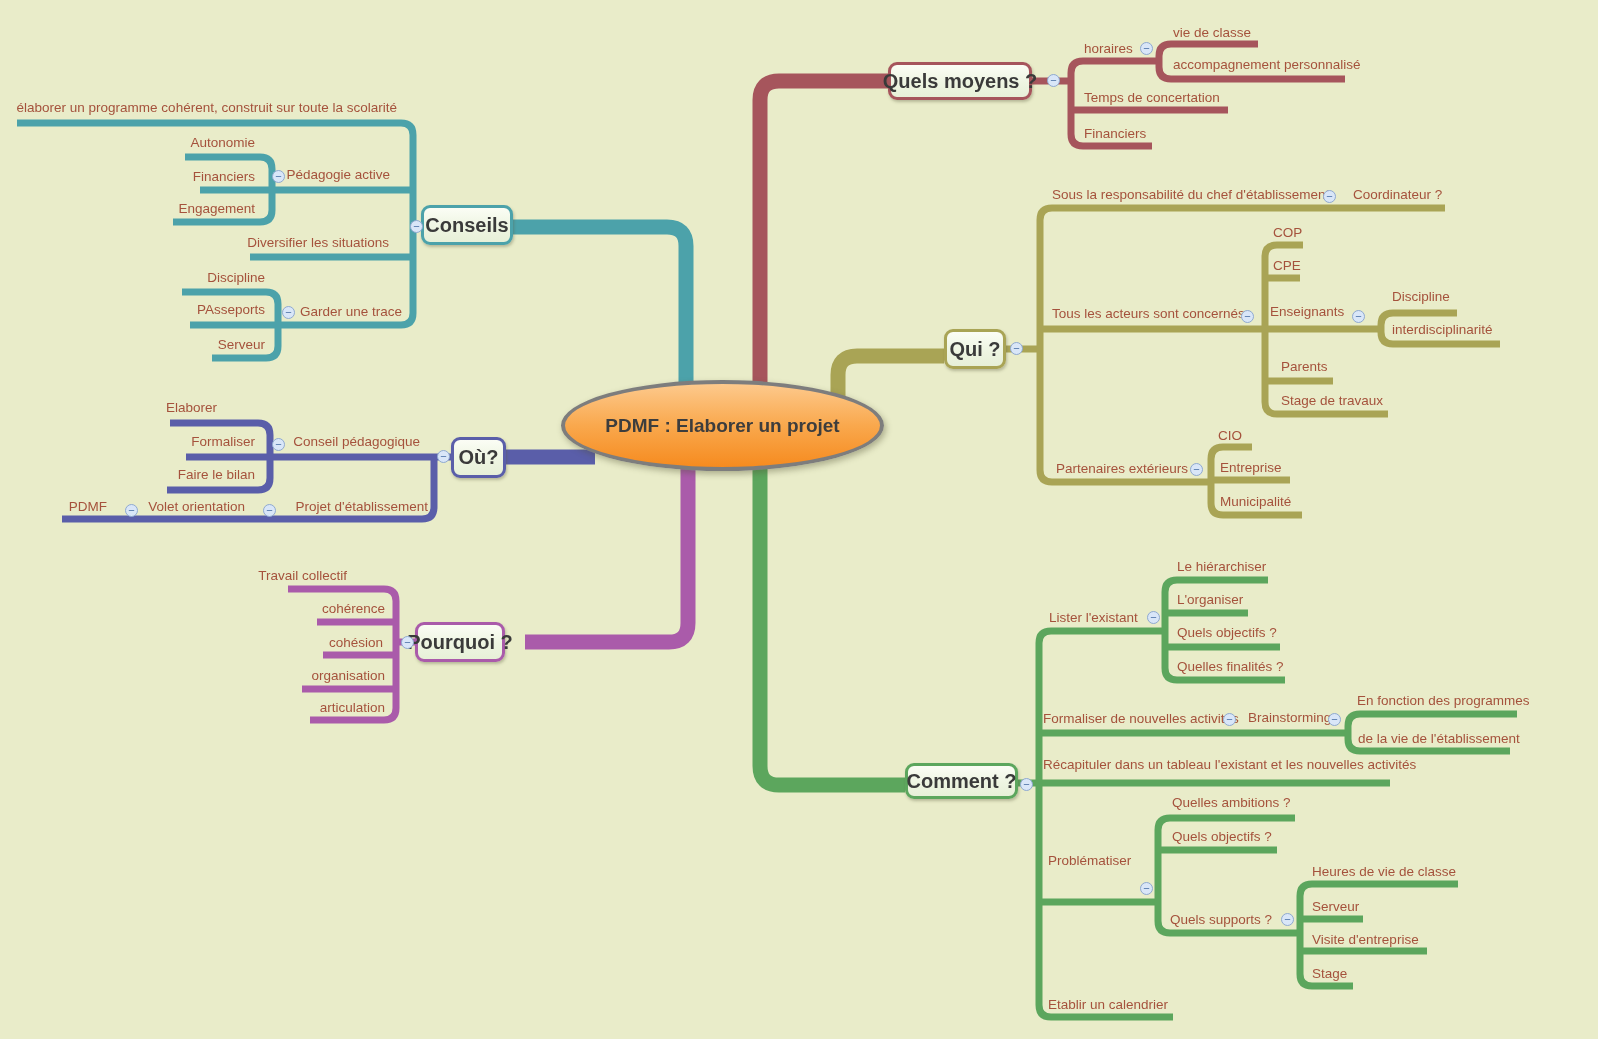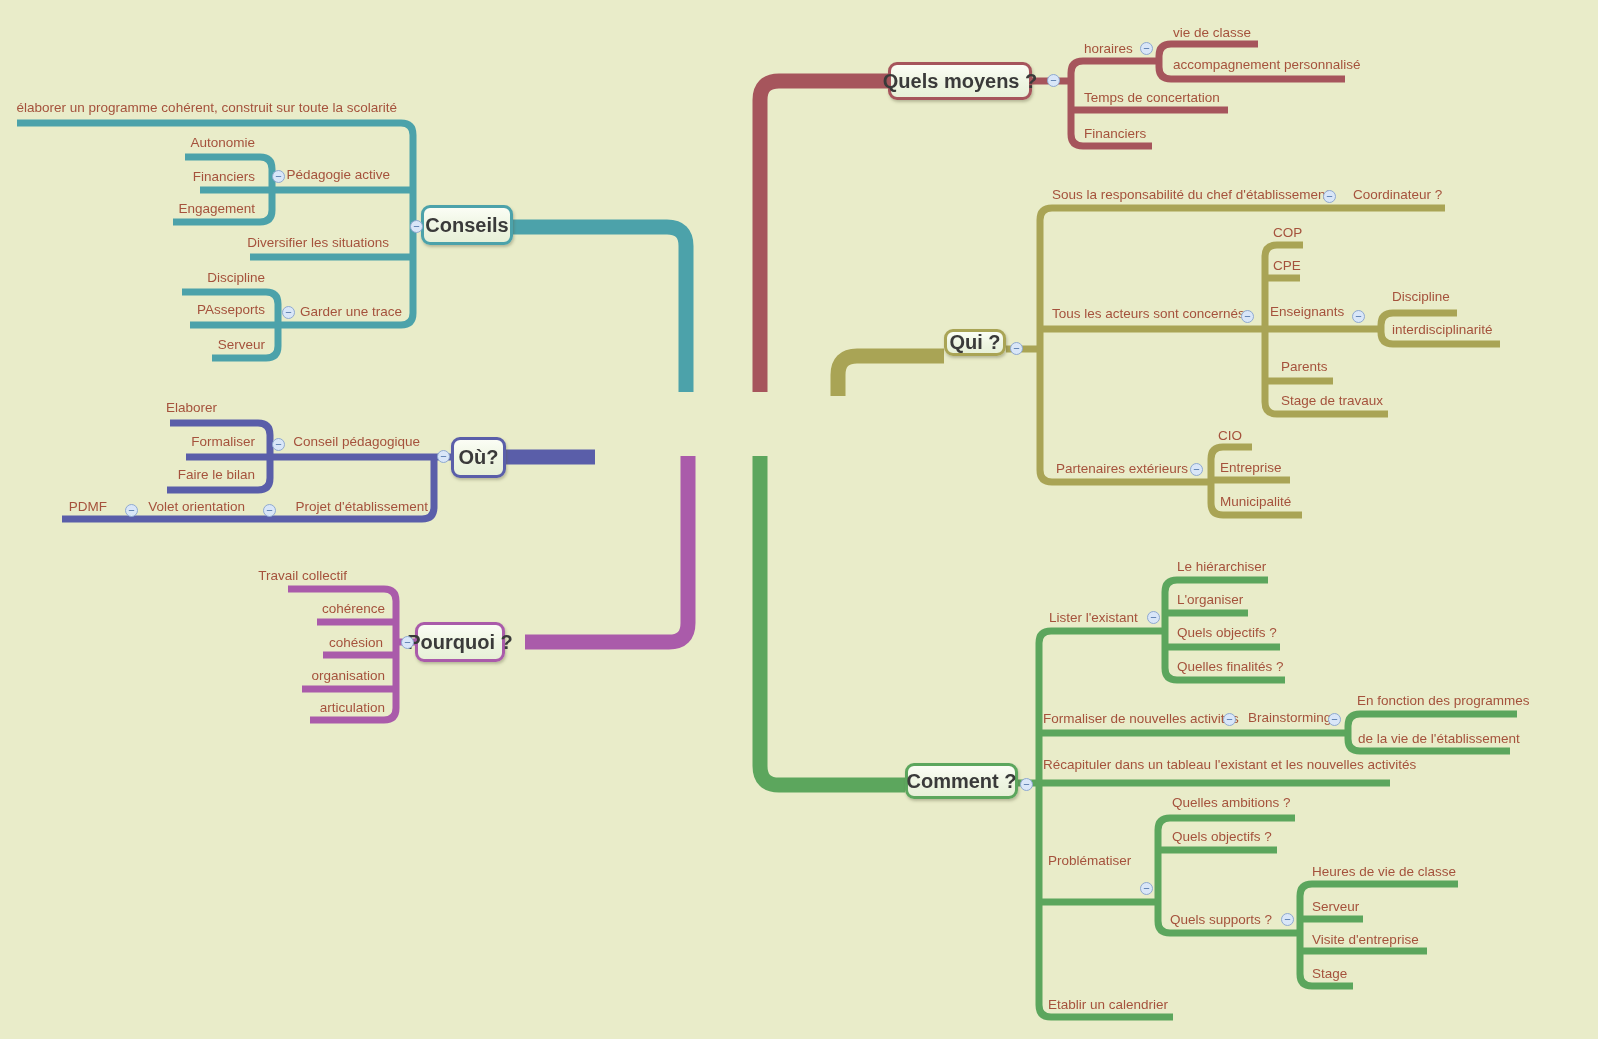--- a/index.html
+++ b/index.html
@@ -113,23 +113,24 @@
 
     <g>
       <path class="branch st-pourquoi" d="M 415 642 L 396 642"></path>
       <path class="branch st-pourquoi" d="M 288 589 L 384 589 Q 396 589 396 601 L 396 708 Q 396 720 384 720 L 310 720"></path>
       <path class="branch st-pourquoi" d="M 396 622 L 317 622"></path>
       <path class="branch st-pourquoi" d="M 396 655 L 323 655"></path>
       <path class="branch st-pourquoi" d="M 396 689 L 302 689"></path>
     </g>
   </svg>
 
+  <div class="center-topic">PDMF : Elaborer un projet</div>
 
   <div class="topic topic-moyens" style="left:888px;top:62px;width:144px;height:38px">Quels moyens ?</div>
-  <div class="topic topic-qui" style="left:944px;top:329px;width:62px;height:27px">Qui ?</div>
+  <div class="topic topic-qui" style="left:944px;top:329px;width:62px;height:40px">Qui ?</div>
   <div class="topic topic-comment" style="left:905px;top:763px;width:113px;height:36px">Comment ?</div>
   <div class="topic topic-conseils" style="left:421px;top:205px;width:92px;height:40px">Conseils</div>
   <div class="topic topic-ou" style="left:451px;top:437px;width:55px;height:41px">Où?</div>
   <div class="topic topic-pourquoi" style="left:415px;top:622px;width:90px;height:40px">Pourquoi ?</div>
 
   <div class="lbl" style="left:1084px;top:41px">horaires</div>
   <div class="lbl" style="left:1173px;top:25px">vie de classe</div>
   <div class="lbl" style="left:1173px;top:57px">accompagnement personnalisé</div>
   <div class="lbl" style="left:1084px;top:90px">Temps de concertation</div>
   <div class="lbl" style="left:1084px;top:126px">Financiers</div>

